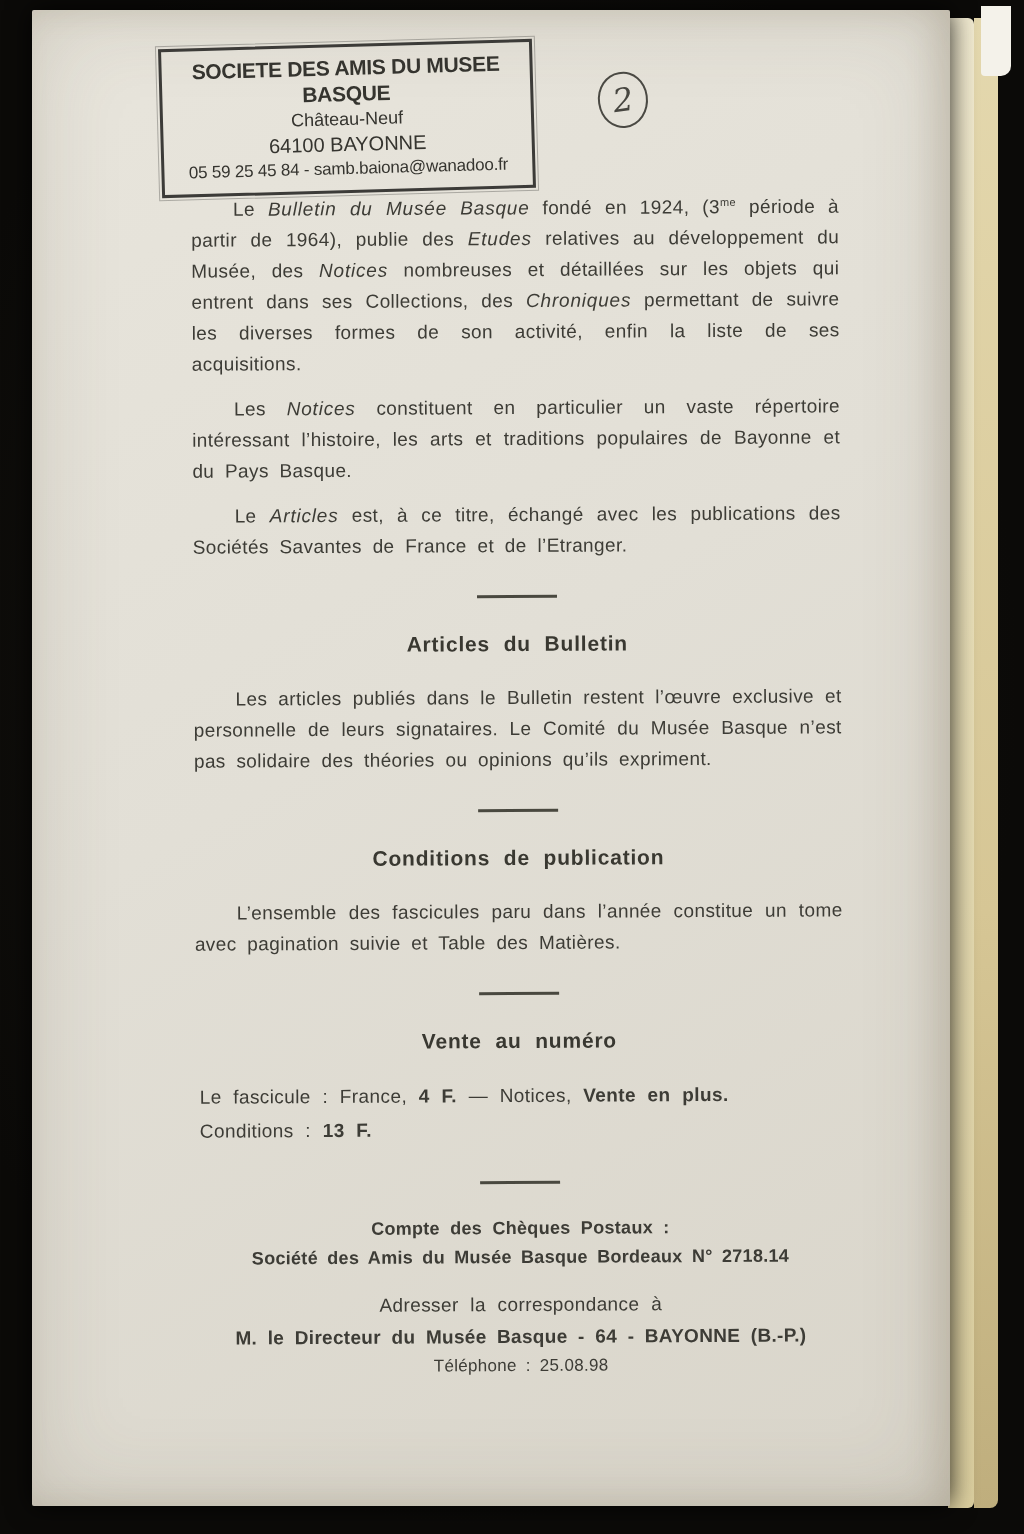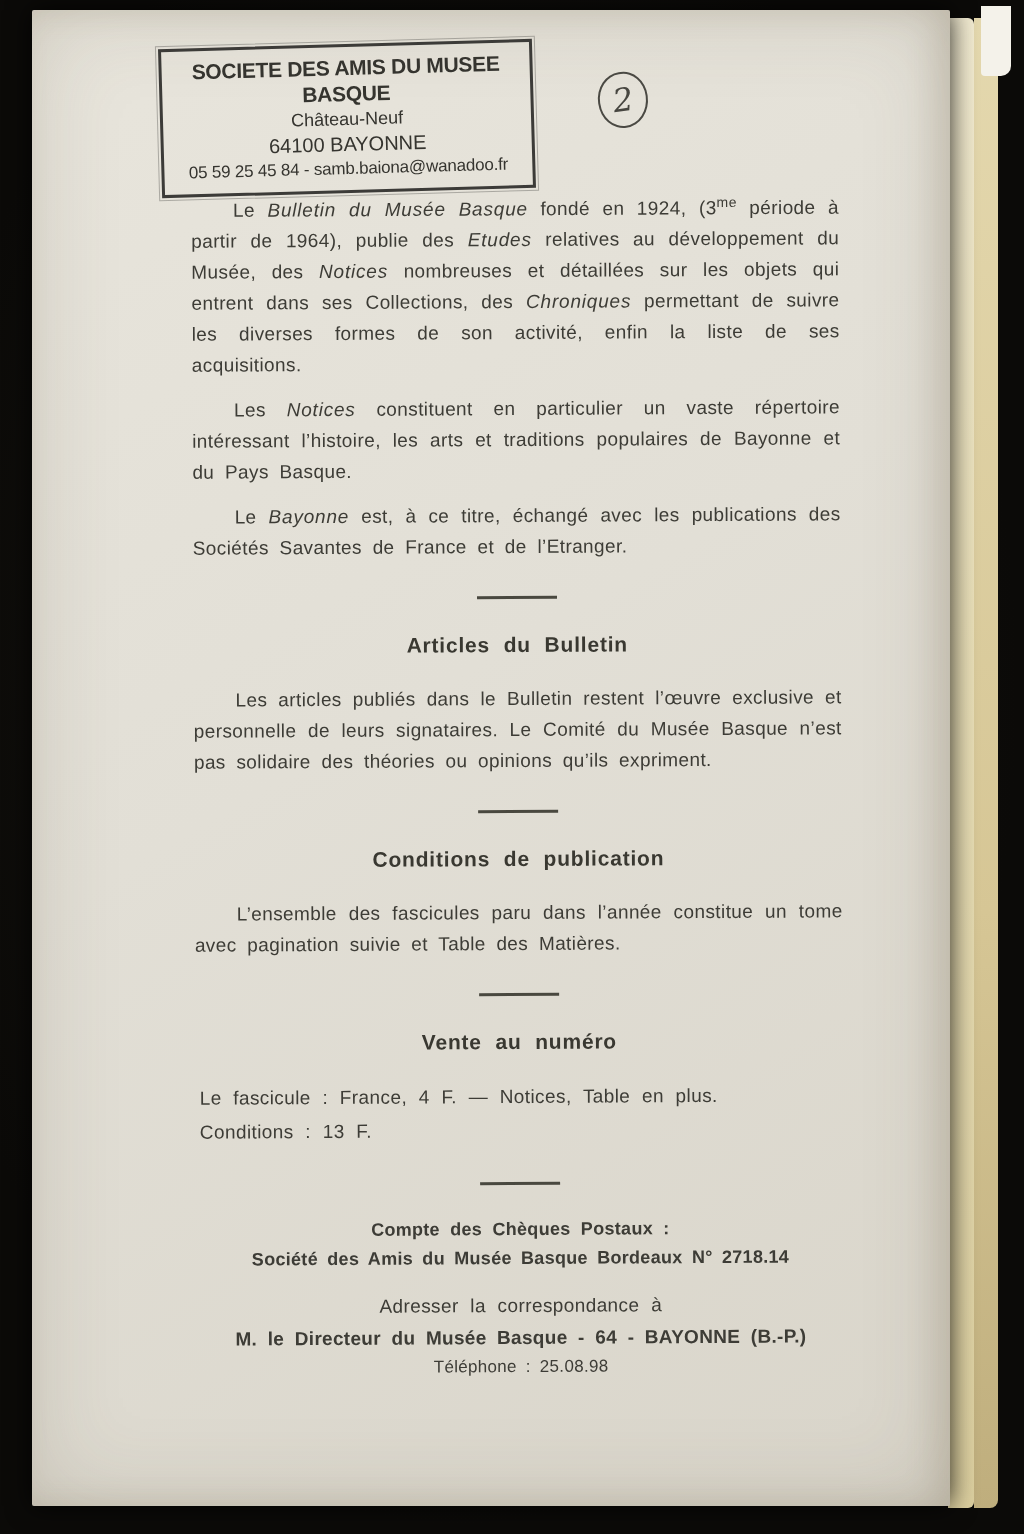--- a/index.html
+++ b/index.html
@@ -80,21 +80,21 @@
   .para {
     font-size: 19px;
     line-height: 31px;
     letter-spacing: 0.4px;
     word-spacing: 5px;
     text-align: justify;
     text-indent: 42px;
     margin: 0 0 14px 0;
   }
   .para em { font-style: italic; letter-spacing: 0.8px; }
-  .para sup { font-size: 14px; vertical-align: super; }
+  .para sup { font-size: 11px; vertical-align: super; }
 
   .divider {
     width: 80px;
     border: 0;
     border-top: 3px solid #49483f;
     margin: 34px auto 34px auto;
   }
 
   h2.heading {
     font-size: 21px;
@@ -107,21 +107,21 @@
   }
 
   .vente-line {
     font-size: 19px;
     line-height: 34px;
     letter-spacing: 0.4px;
     word-spacing: 6px;
     margin: 0;
     text-indent: 4px;
   }
-  .vente-line strong { font-weight: normal; }
+  .vente-line strong { font-weight: bold; }
 
   .bottom-block { text-align: center; margin-top: 8px; }
   .bb-ccp-label   { font-size: 18px; font-weight: bold; word-spacing: 5px; letter-spacing: 0.3px; margin: 0 0 8px 0; }
   .bb-ccp-value   { font-size: 18px; font-weight: bold; word-spacing: 4px; letter-spacing: 0.3px; margin: 0 0 26px 0; }
   .bb-corr-intro  { font-size: 19px; word-spacing: 6px; letter-spacing: 0.4px; margin: 0 0 10px 0; }
   .bb-corr-addr   { font-size: 19px; font-weight: bold; word-spacing: 5px; letter-spacing: 0.3px; margin: 0 0 8px 0; }
   .bb-phone       { font-size: 17px; word-spacing: 4px; letter-spacing: 0.3px; margin: 0; }
 </style>
 </head>
 <body>
@@ -142,36 +142,36 @@
   </div>
 
   <div class="pagenum">2</div>
 
   <div class="content">
 
     <p class="para"><span>Le </span><em>Bulletin du Musée Basque</em><span> fondé en 1924, (3</span><sup>me</sup><span> période à partir de 1964), publie des </span><em>Etudes</em><span> relatives au développement du Musée, des </span><em>Notices</em><span> nombreuses et détaillées sur les objets qui entrent dans ses Collections, des </span><em>Chroniques</em><span> permettant de suivre les diverses formes de son activité, enfin la liste de ses acquisitions.</span></p>
 
     <p class="para"><span>Les </span><em>Notices</em><span> constituent en particulier un vaste répertoire intéressant l’histoire, les arts et traditions populaires de Bayonne et du Pays Basque.</span></p>
 
-    <p class="para"><span>Le </span><em>Bayonne</em><span> est, à ce titre, échangé avec les publications des Sociétés Savantes de France et de l’Etranger.</span></p>
+    <p class="para"><span>Le </span><em>Articles</em><span> est, à ce titre, échangé avec les publications des Sociétés Savantes de France et de l’Etranger.</span></p>
 
     <hr class="divider">
 
     <h2 class="heading">Articles du Bulletin</h2>
     <p class="para">Les articles publiés dans le Bulletin restent l’œuvre exclusive et personnelle de leurs signataires. Le Comité du Musée Basque n’est pas solidaire des théories ou opinions qu’ils expriment.</p>
 
     <hr class="divider">
 
     <h2 class="heading">Conditions de publication</h2>
     <p class="para">L’ensemble des fascicules paru dans l’année constitue un tome avec pagination suivie et Table des Matières.</p>
 
     <hr class="divider">
 
     <h2 class="heading">Vente au numéro</h2>
-    <p class="vente-line"><span>Le fascicule : France, </span><strong>4 F.</strong><span> — Notices, </span><strong>Table en plus.</strong></p>
+    <p class="vente-line"><span>Le fascicule : France, </span><strong>4 F.</strong><span> — Notices, </span><strong>Vente en plus.</strong></p>
     <p class="vente-line"><span>Conditions : </span><strong>13 F.</strong></p>
 
     <hr class="divider">
 
     <div class="bottom-block">
       <p class="bb-ccp-label">Compte des Chèques Postaux :</p>
       <p class="bb-ccp-value">Société des Amis du Musée Basque Bordeaux N° 2718.14</p>
       <p class="bb-corr-intro">Adresser la correspondance à</p>
       <p class="bb-corr-addr">M. le Directeur du Musée Basque - 64 - BAYONNE (B.-P.)</p>
       <p class="bb-phone">Téléphone : 25.08.98</p>

